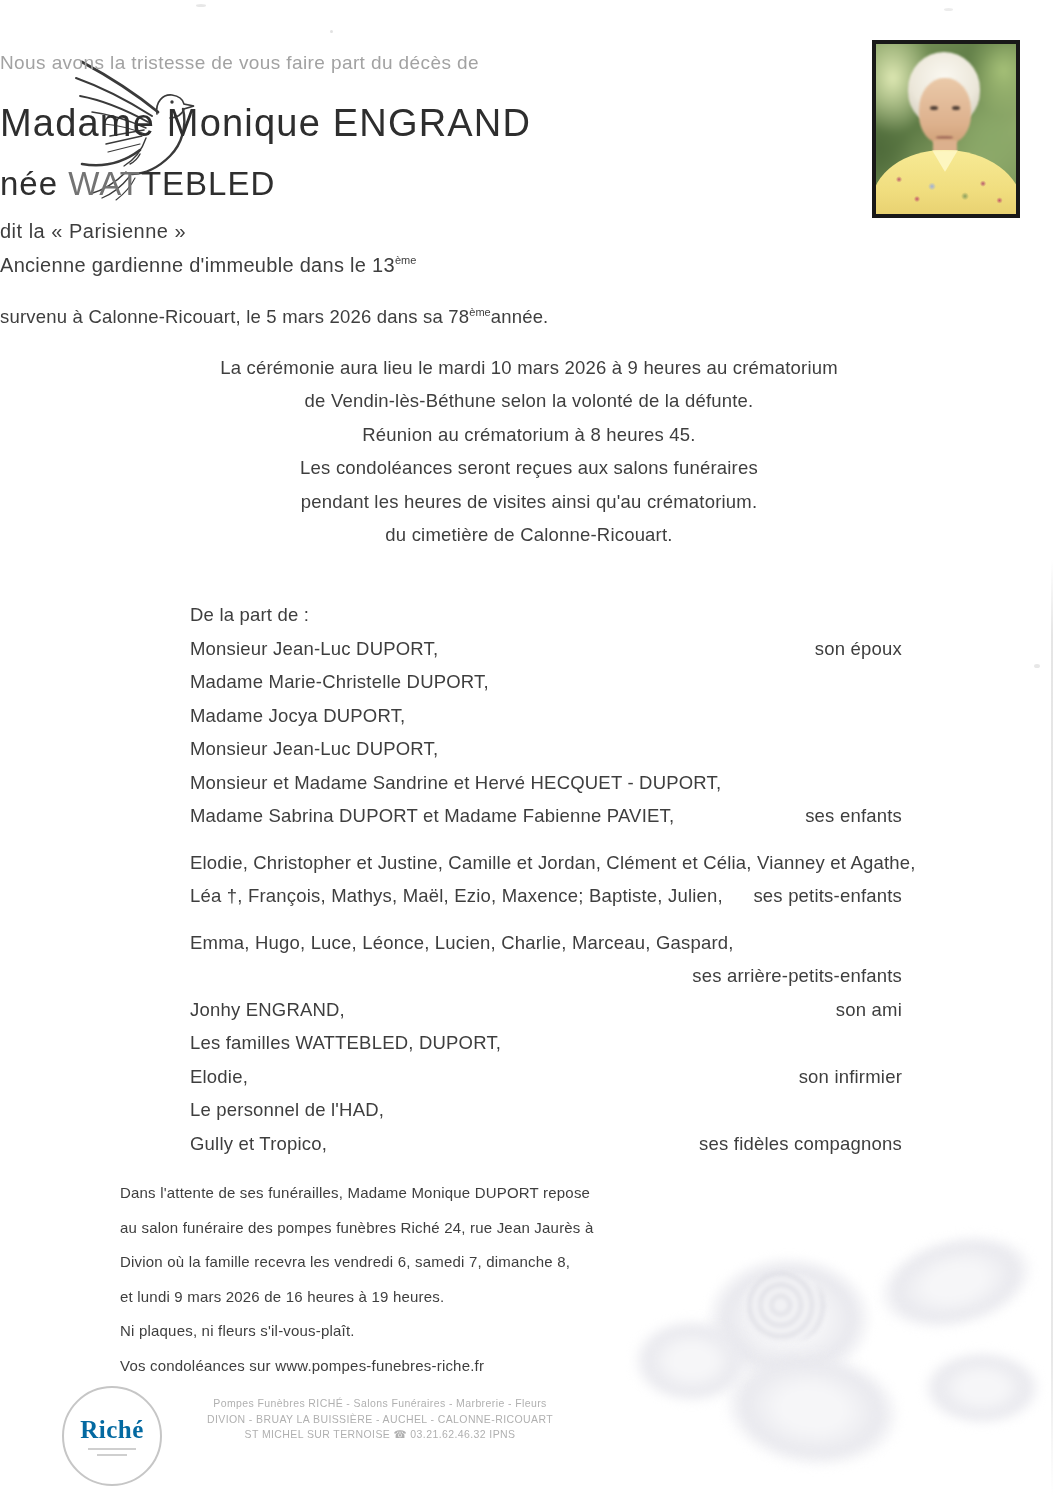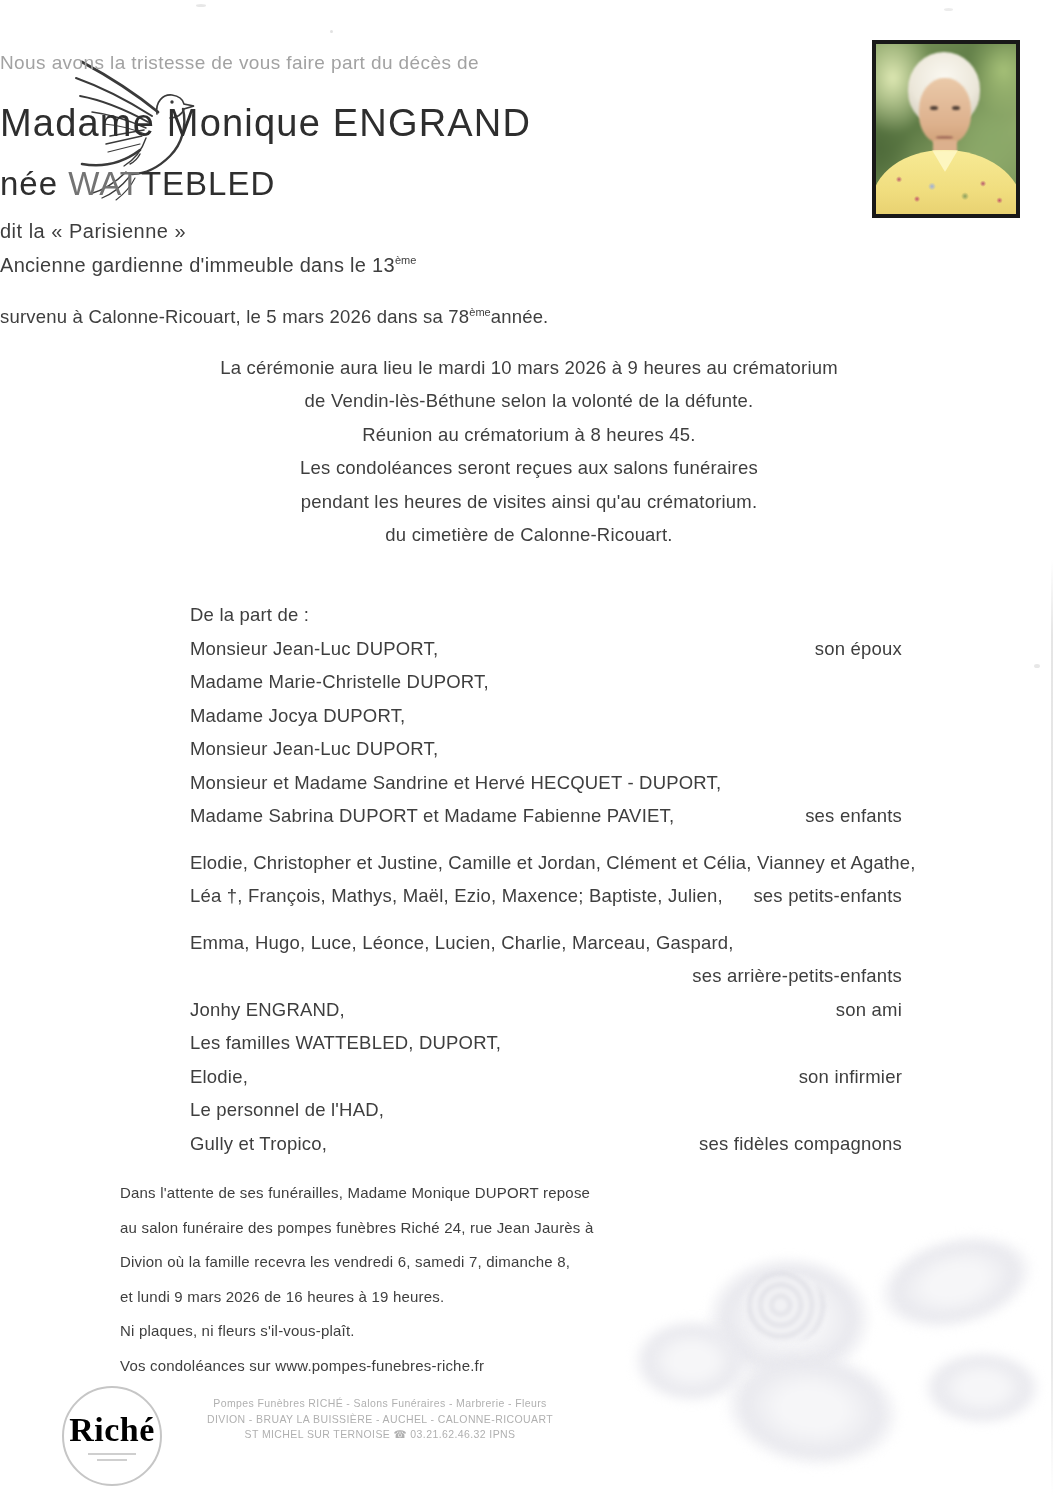--- a/index.html
+++ b/index.html
@@ -72,21 +72,21 @@
   .rp4{left:6px; top:86px; width:120px; height:86px; filter:blur(5px);}
   .rp5{left:296px; top:118px; width:120px; height:76px; filter:blur(5px);}
   .rcenter{left:116px; top:40px; width:84px; height:72px;
     background:repeating-radial-gradient(circle at 46% 46%, #f1f1f4 0 7px, #dcdce3 8px 11px);
     filter:blur(2px); opacity:.85;}
 
   
   .footer-logo{position:absolute; left:62px; top:1386px; width:100px; height:100px;
     border:2px solid #c6c6c6; border-radius:50%; box-sizing:border-box;
     display:flex; flex-direction:column; align-items:center; justify-content:center; gap:4px; background:#fff;}
-  .logo-name{font-family:"Liberation Serif",serif; font-size:34px; color:#000000; letter-spacing:.5px; font-weight:600;}
+  .logo-name{font-family:"Liberation Serif",serif; font-size:25px; color:#0369a1; letter-spacing:.5px; font-weight:600;}
   .logo-bar{height:2px; background:#cfcfcf;}
   .lb1{width:48px;} .lb2{width:30px;}
   .footer-text{position:absolute; left:140px; top:1396px; width:480px; text-align:center;
     font-size:10.5px; line-height:15.5px; color:#b0b0b0; letter-spacing:.4px; filter:blur(.4px);}
 
   
   .edge-line{position:absolute; right:5px; top:560px; height:936px; width:2px;
     background:linear-gradient(rgba(212,212,212,0),#d4d4d4 8%,#d8d8d8 85%,rgba(212,212,212,0)); opacity:.6;}
   .speck{position:absolute; background:#c9c9c9; border-radius:50%;}
   .sp1{left:196px; top:4px; width:10px; height:3px; opacity:.45;}

